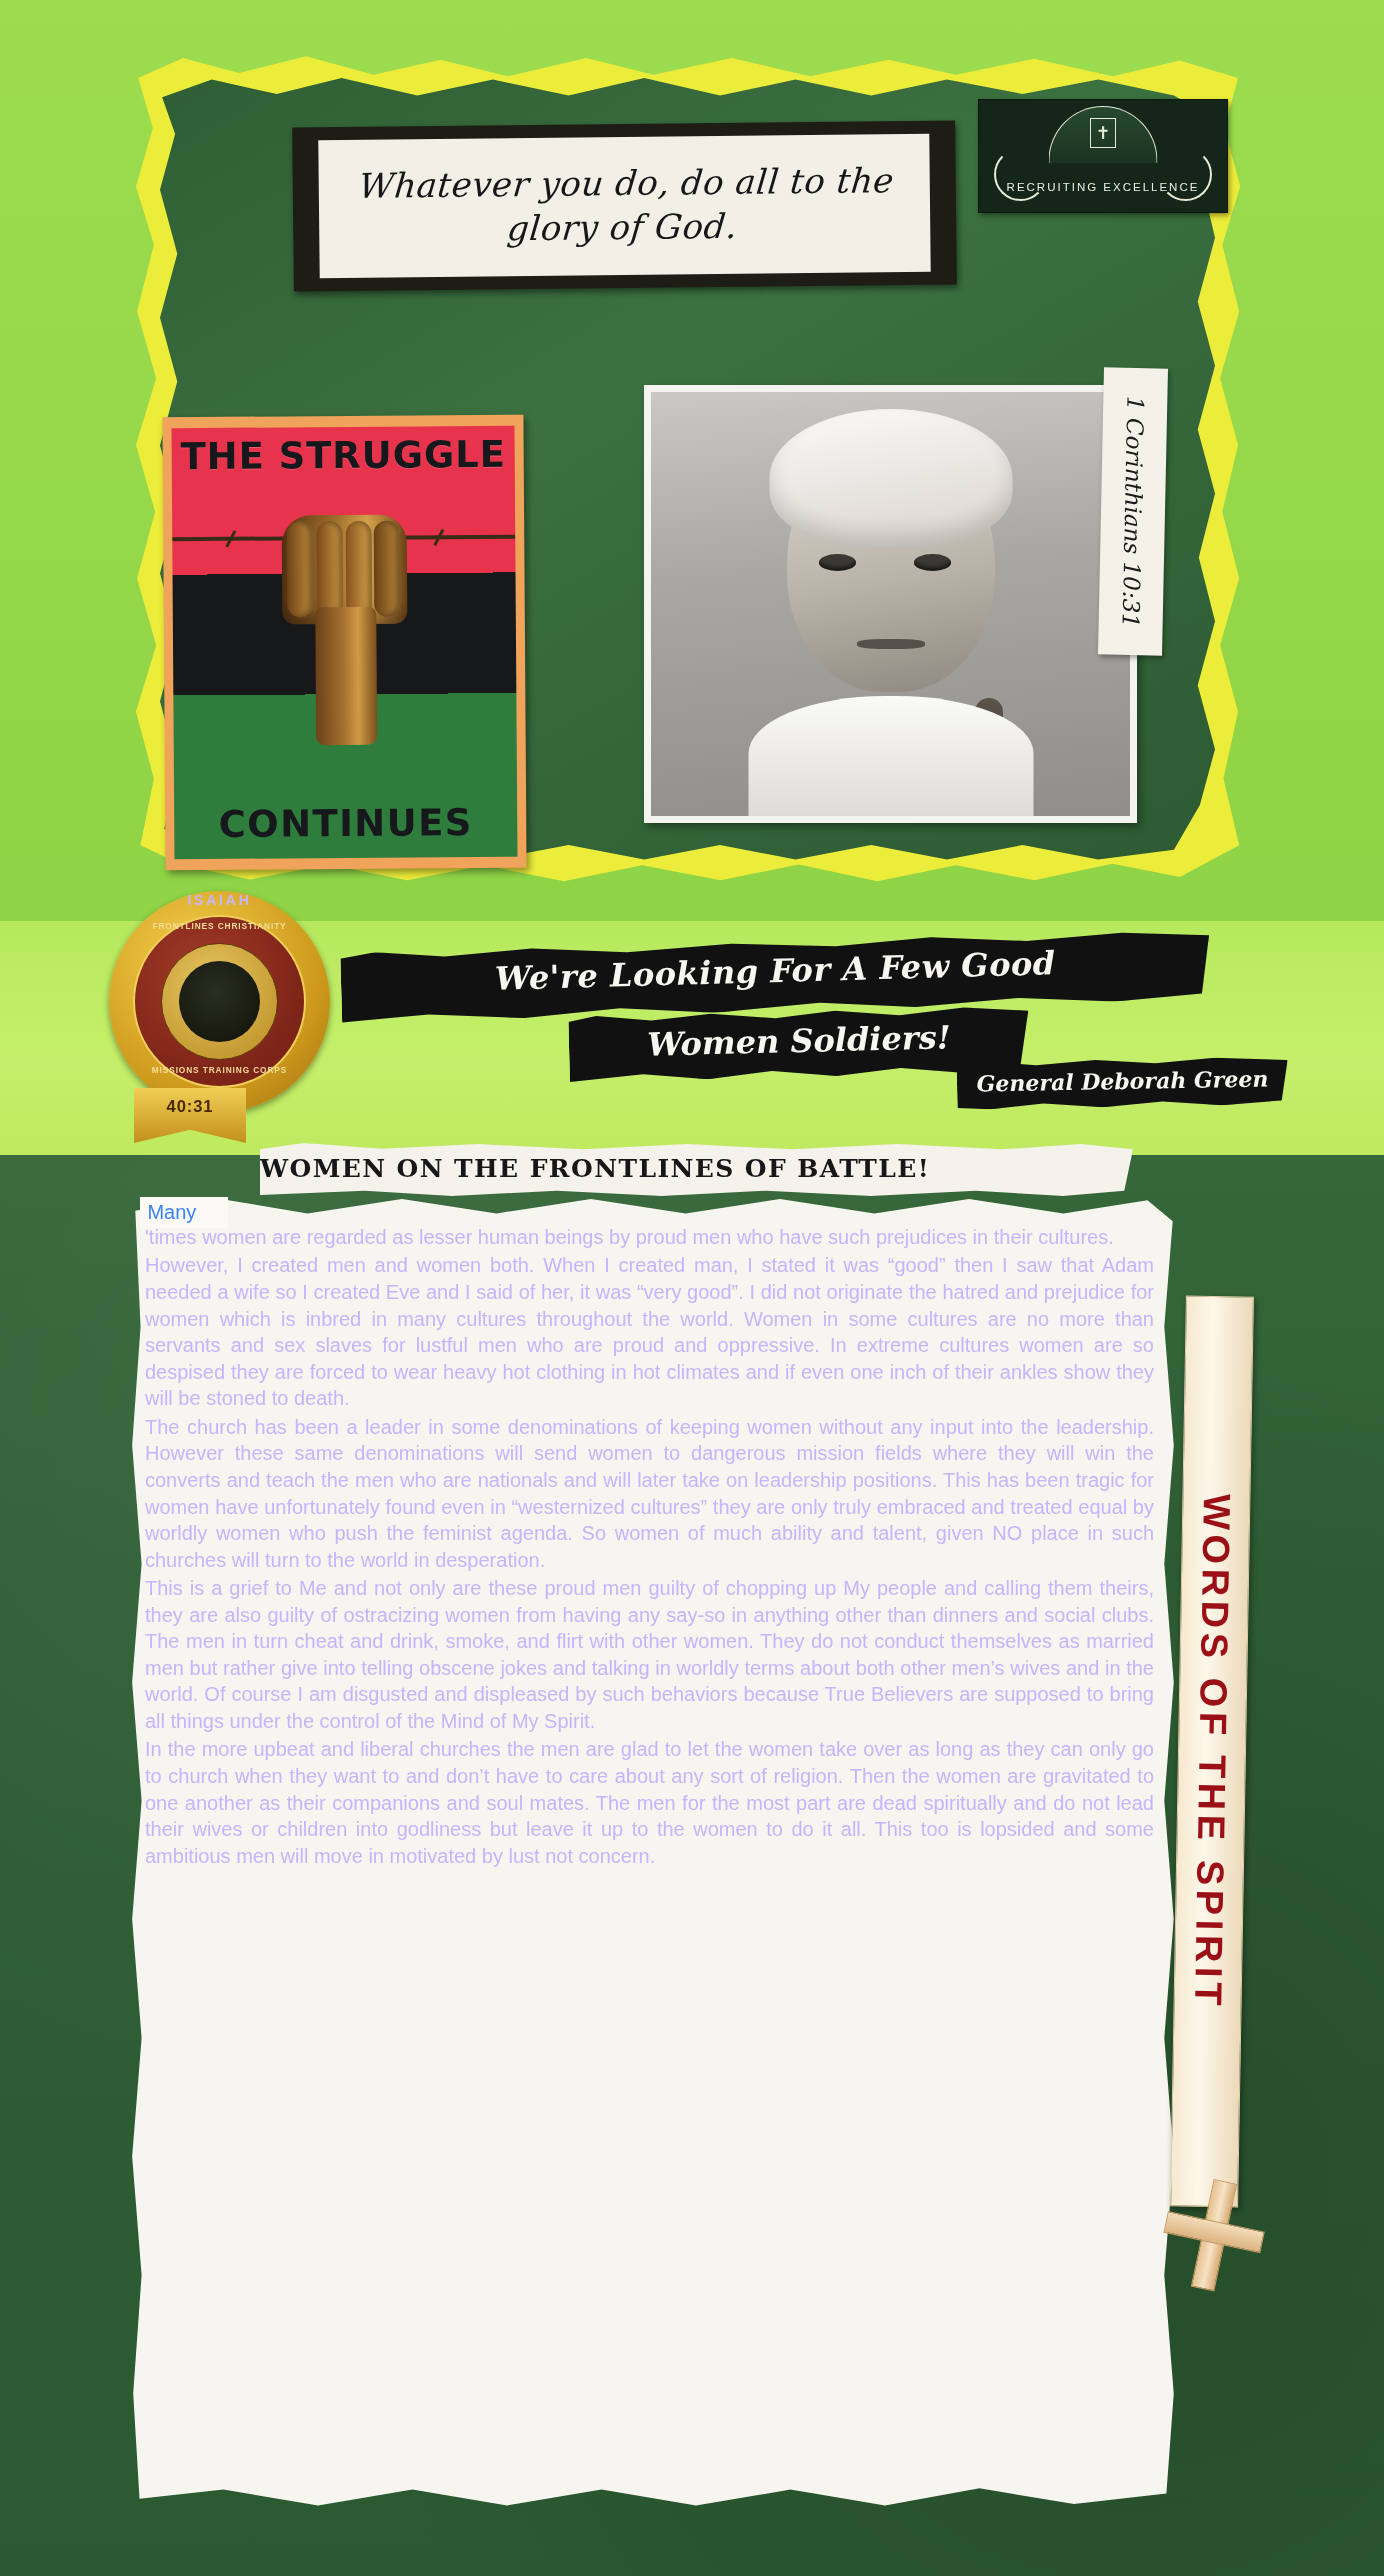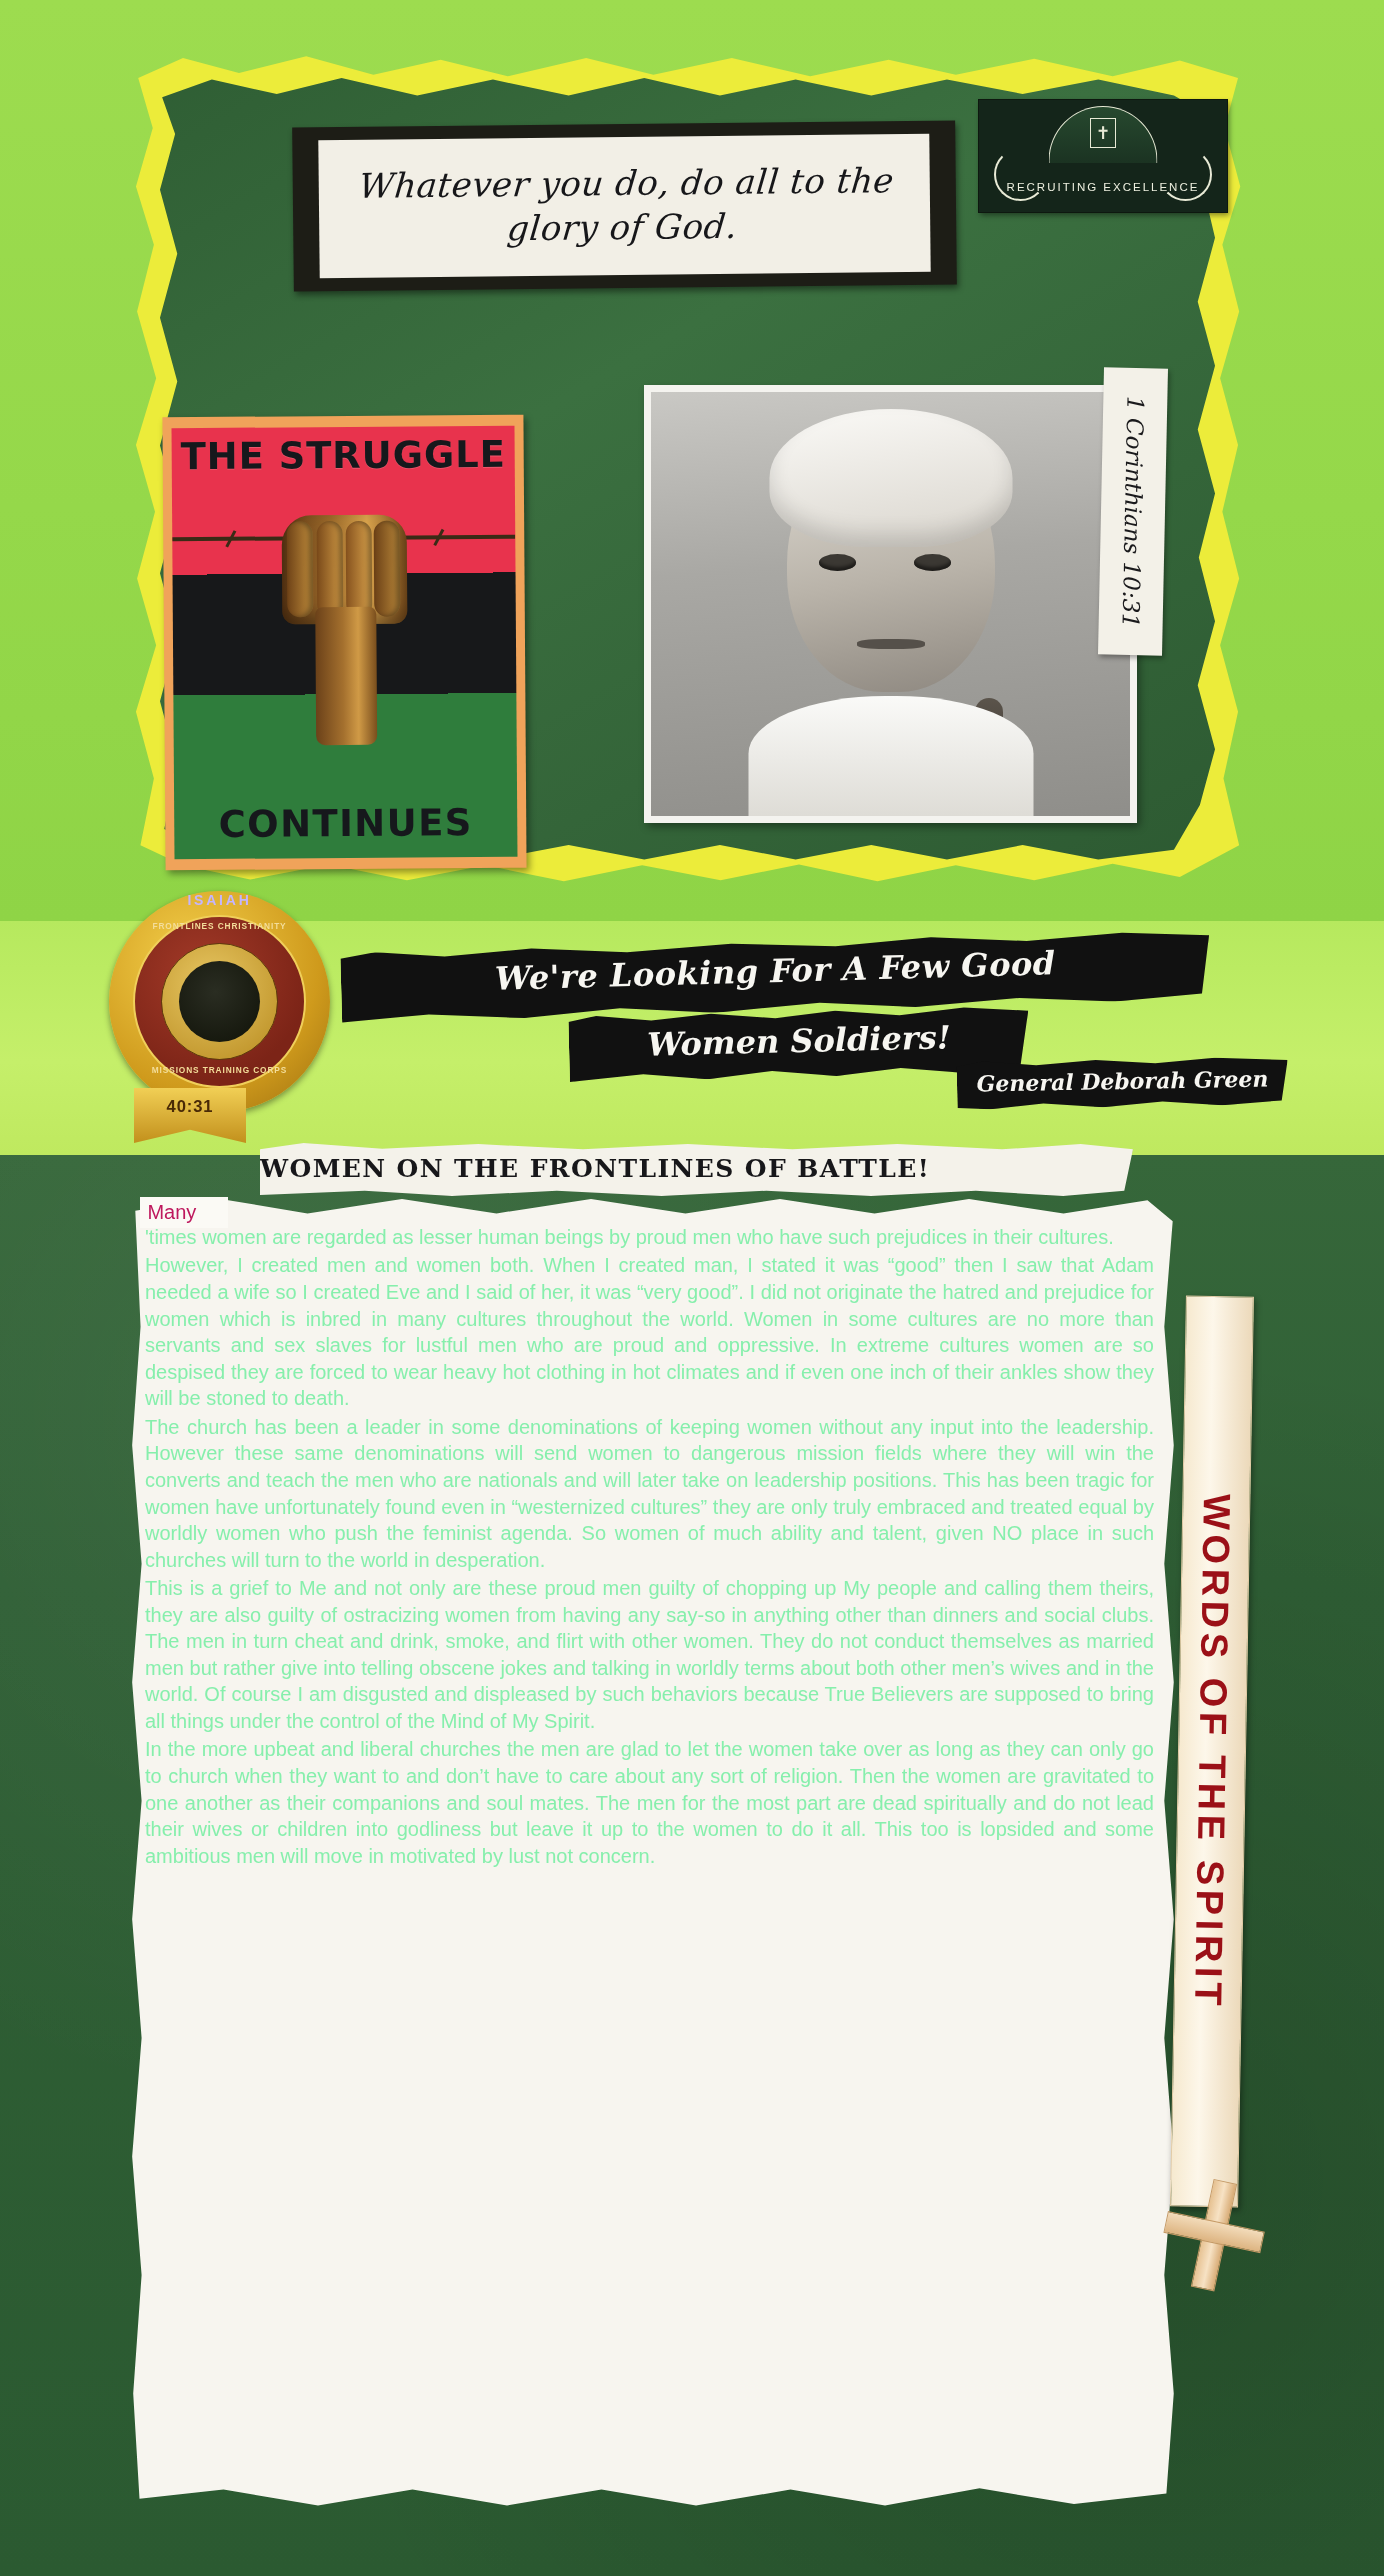--- a/index.html
+++ b/index.html
@@ -502,31 +502,31 @@
       1% 99%, 0.4% 91%, 1.2% 82%, 0.3% 73%, 1.2% 64%, 0.3% 55%, 1.2% 46%,
       0.3% 37%, 1.2% 28%, 0.3% 19%, 1.1% 10%);
   }
   .many-tag {
     position: absolute;
     left: 140px; top: 1197px;
     width: 88px; height: 31px;
     background: #fbfaf5;
     font-family: "Liberation Sans", sans-serif;
     font-size: 20px;
-    color: #be185d;
+    color: #3b82f6;
     padding: 3.7px 0 0 7.4px;
   }
   .body-text {
     position: absolute;
     left: 145px; top: 1224px;
     width: 1009px;
     font-family: "Liberation Sans", sans-serif;
     font-size: 20px;
     line-height: 1.33;
-    color: #86efac;
+    color: #c4b5fd;
     text-align: justify;
   }
   .body-text p { margin: 0 0 1.8px 0; }
 
   
   .spirit {
     position: absolute;
     left: 1178px; top: 1296px;
     width: 68px; height: 911px;
     background: linear-gradient(90deg, #f6e9cf, #fdf7ea 40%, #ecd9ba);

